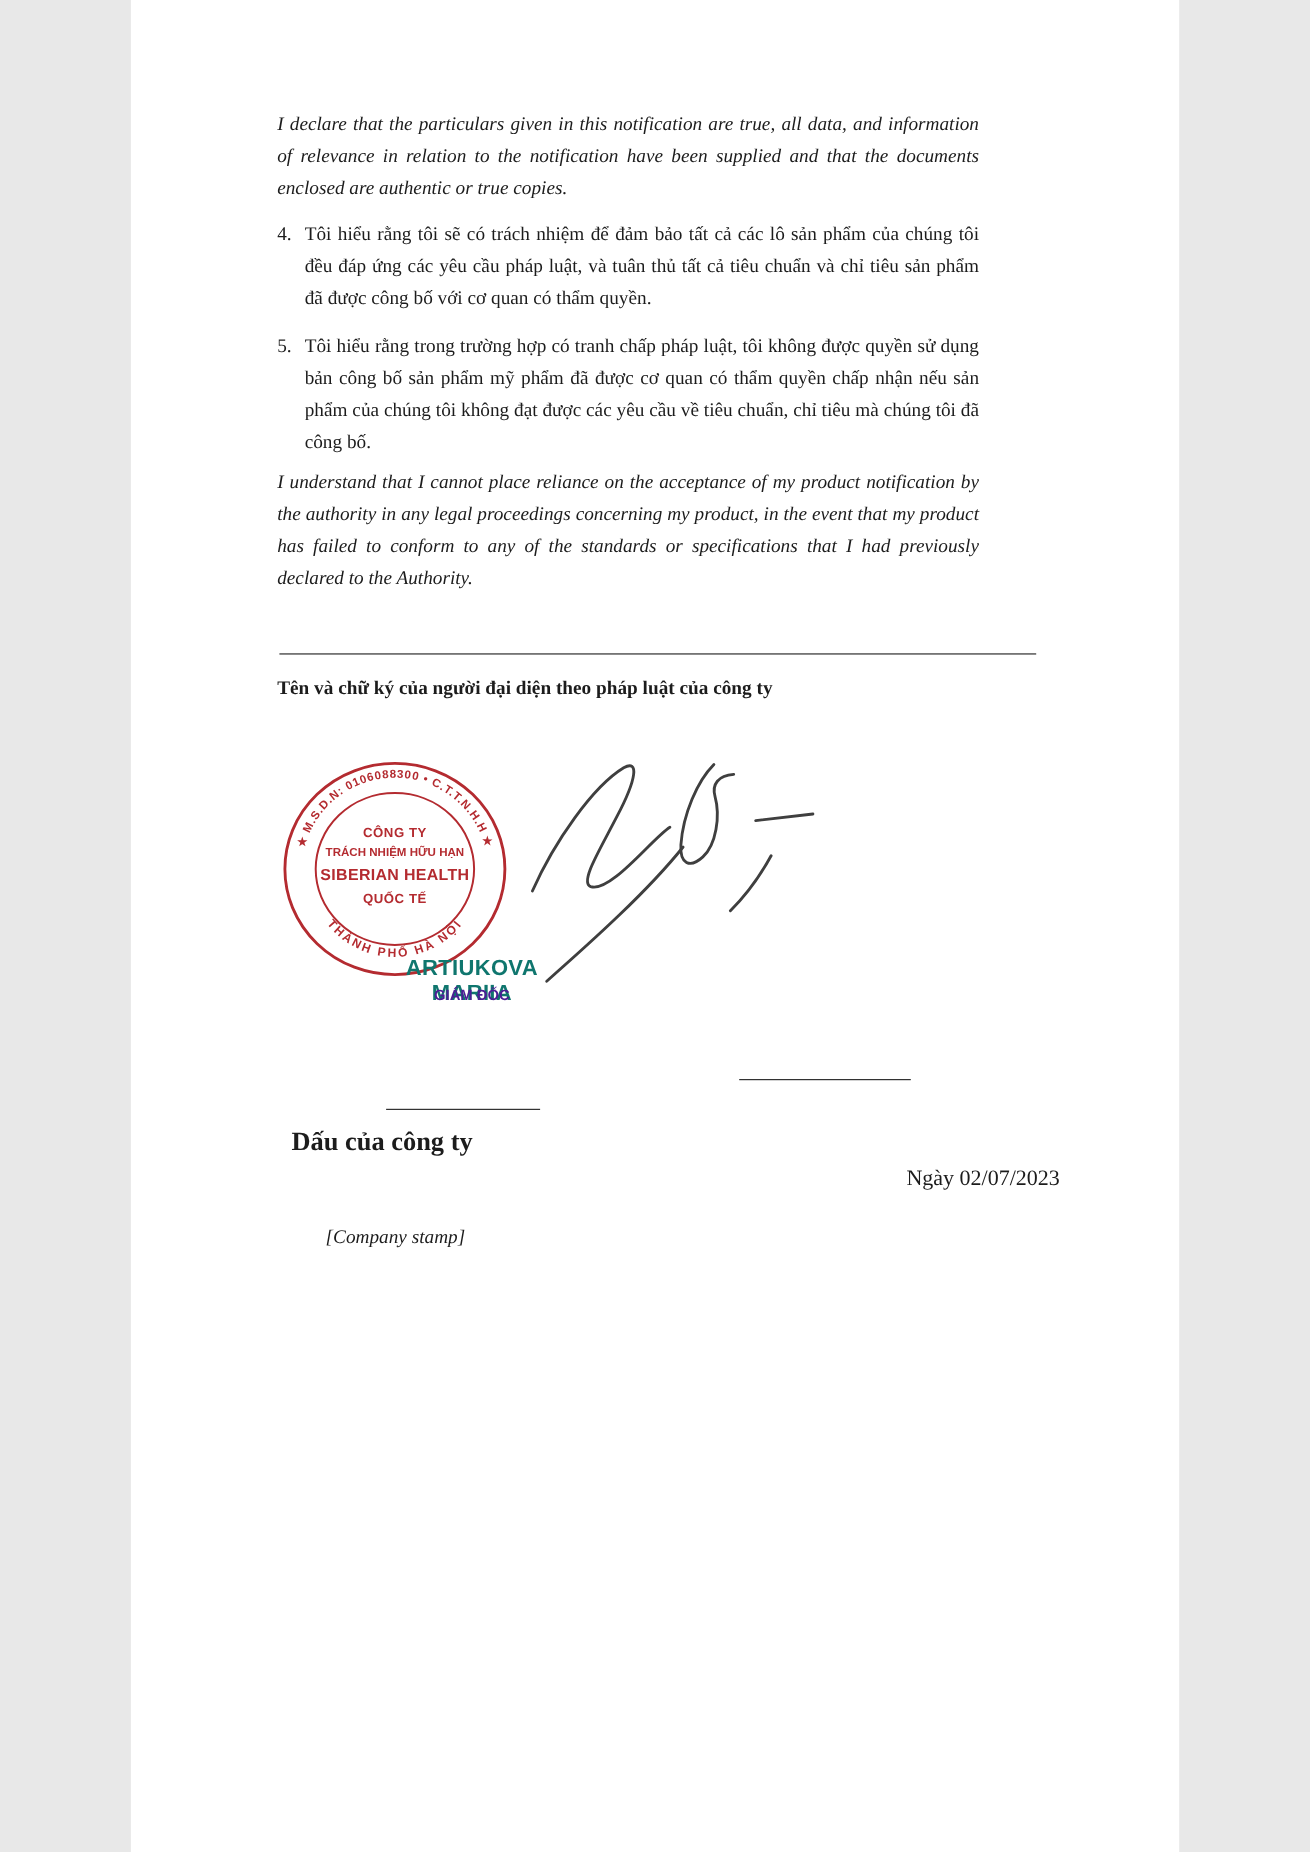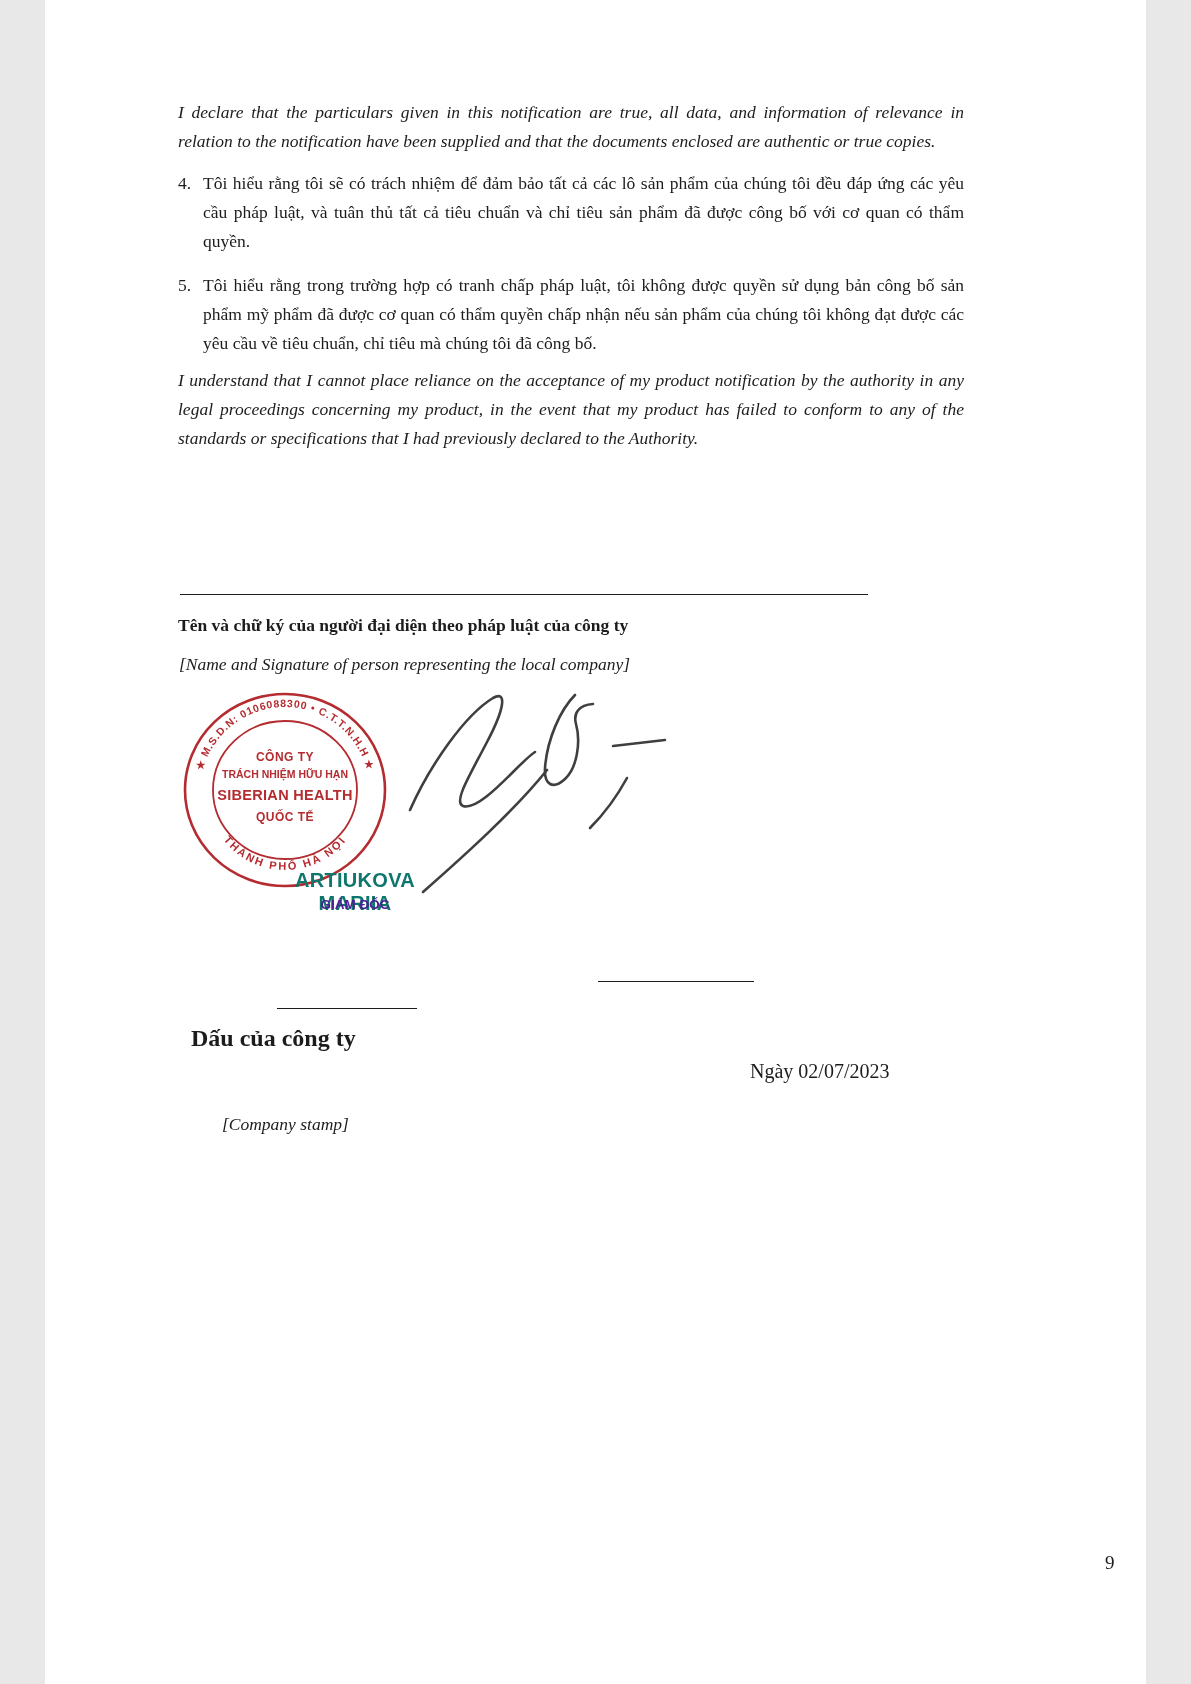--- a/index.html
+++ b/index.html
@@ -1,18 +1,18 @@
 <!DOCTYPE html>
 <html><head>
 <meta charset="utf-8">
 <style>
   html,body { margin:0; padding:0; background:#e8e8e8; }
   .page {
     position:relative;
-    width:1101px; height:1684px;
+    width:953px; height:1684px;
     margin:0 auto;
     background:#ffffff;
     font-family:"Liberation Serif", serif;
     color:#1c1c1c;
     overflow:hidden;
   }
   .content { padding:98px 182px 0 133px; }
   .content p { margin:0; text-align:justify; font-size:17.5px; line-height:29px; }
   .en { font-style:italic; margin-left:25px; }
   .intro { margin-left:25px; }
@@ -81,21 +81,20 @@
     <div class="li gap-md">
       <span class="num">5.</span>
       <p>Tôi hiểu rằng trong trường hợp có tranh chấp pháp luật, tôi không được quyền sử dụng bản công bố sản phẩm mỹ phẩm đã được cơ quan có thẩm quyền chấp nhận nếu sản phẩm của chúng tôi không đạt được các yêu cầu về tiêu chuẩn, chỉ tiêu mà chúng tôi đã công bố.</p>
     </div>
     <p class="en gap-sm">I understand that I cannot place reliance on the acceptance of my product notification by the authority in any legal proceedings concerning my product, in the event that my product has failed to conform to any of the standards or specifications that I had previously declared to the Authority.</p>
   </div>
 
   <div class="abs rule rule-long"></div>
 
   <div class="abs rep-label-vi">Tên và chữ ký của người đại diện theo pháp luật của công ty</div>
-  <div class="abs rep-label-en">[Name and Signature of person representing the local company]</div>
 
   <svg class="abs stamp-svg" width="520" height="235" viewBox="0 0 520 235">
     <defs>
       <path id="arcTop" d="M 25 112 A 85 85 0 0 1 195 112"></path>
       <path id="arcBottom" d="M 32 112 A 78 78 0 0 0 188 112"></path>
     </defs>
 
     <g>
       <ellipse cx="110" cy="110" rx="100" ry="96" fill="none" stroke="#b42b30" stroke-width="2.6"></ellipse>
       <ellipse cx="110" cy="110" rx="72" ry="69" fill="none" stroke="#b42b30" stroke-width="1.8"></ellipse>

